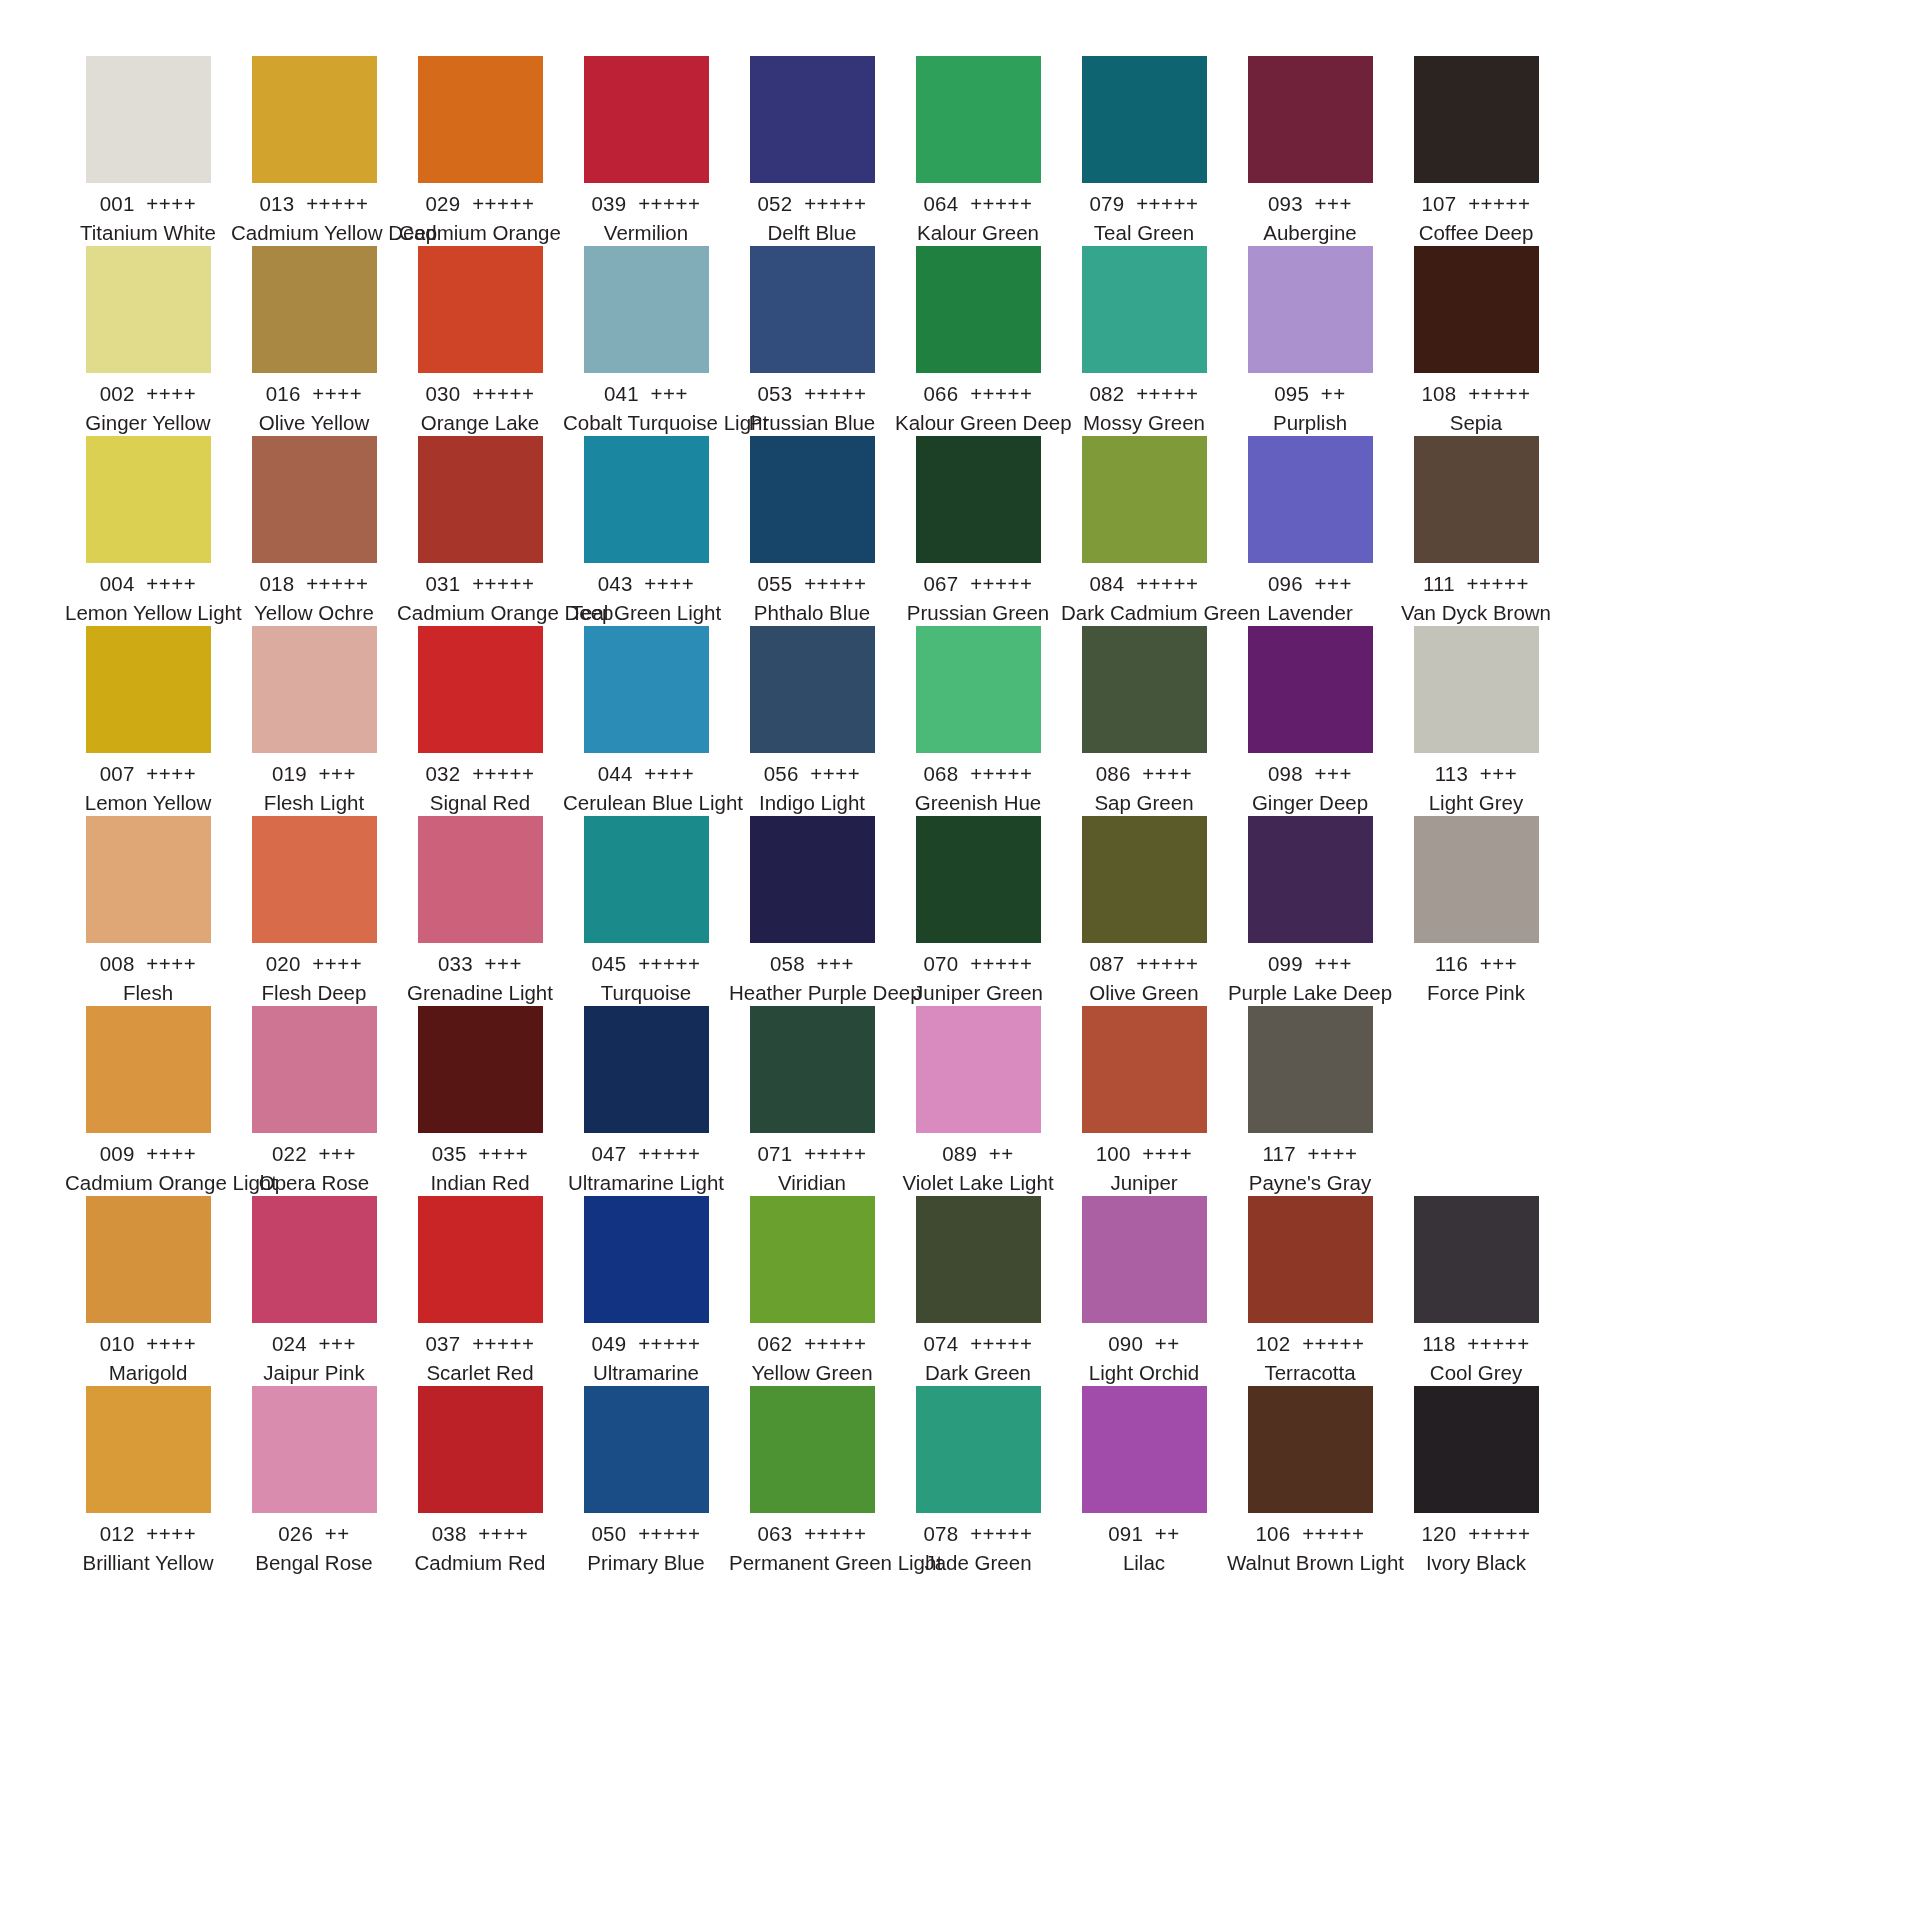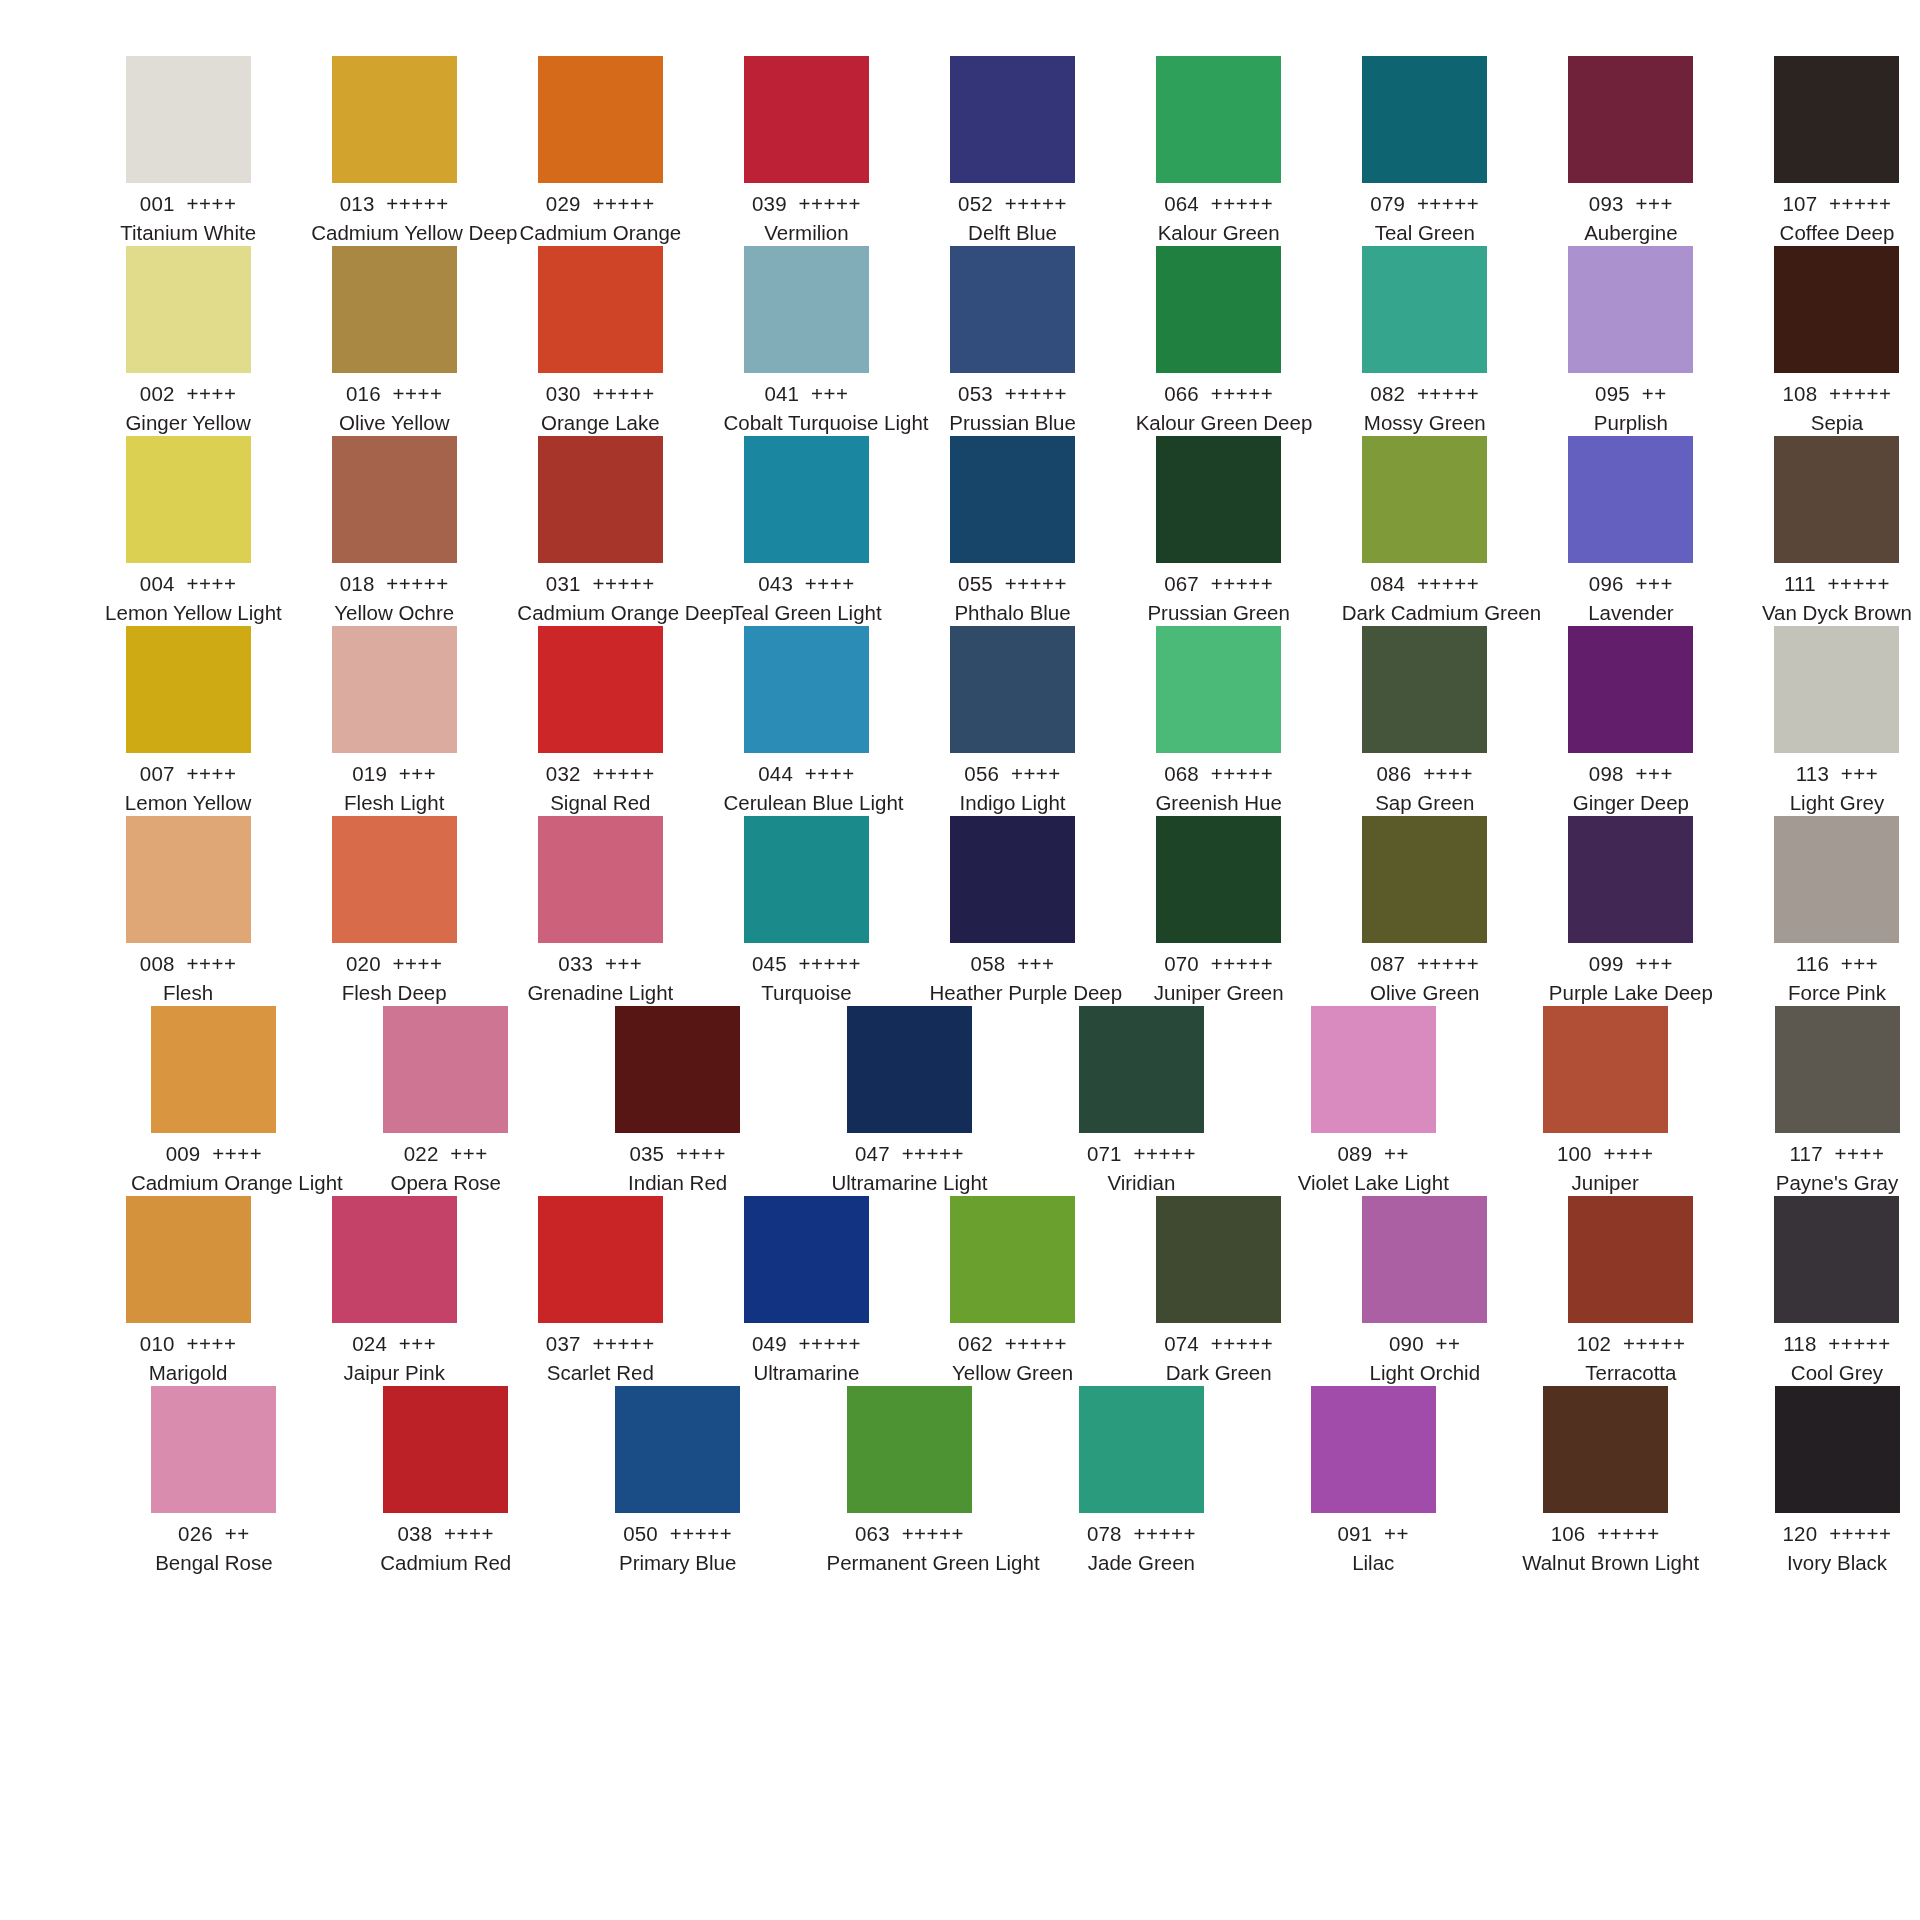--- a/index.html
+++ b/index.html
@@ -21,21 +21,20 @@
     box-sizing: border-box;
     padding: 56px 0 0 0;
     display: flex;
     flex-direction: column;
   }
   .grid-row {
     display: flex;
     flex-direction: row;
     height: 190px;
     flex: 0 0 190px;
-    justify-content: space-between;
   }
   .swatch-cell {
     width: 166px;
     flex: 0 0 166px;
     display: flex;
     flex-direction: column;
     align-items: center;
     position: relative;
   }
   .row-lead {
@@ -525,20 +524,27 @@
         <div class="swatch-chip" style="background: rgb(55, 51, 56);"></div>
         <div class="swatch-meta">
           <span class="swatch-code">118&nbsp;&nbsp;<span class="lf">+++++</span></span>
           <span class="swatch-name">Cool Grey</span>
         </div>
       </div>
     </div>
     <div class="grid-row">
       <div class="row-lead"></div>
       <div class="swatch-cell">
+        <div class="swatch-chip" style="background: rgb(216, 155, 56);"></div>
+        <div class="swatch-meta">
+          <span class="swatch-code">012&nbsp;&nbsp;<span class="lf">++++</span></span>
+          <span class="swatch-name">Brilliant Yellow</span>
+        </div>
+      </div>
+      <div class="swatch-cell">
         <div class="swatch-chip" style="background: rgb(217, 140, 174);"></div>
         <div class="swatch-meta">
           <span class="swatch-code">026&nbsp;&nbsp;<span class="lf">++</span></span>
           <span class="swatch-name">Bengal Rose</span>
         </div>
       </div>
       <div class="swatch-cell">
         <div class="swatch-chip" style="background: rgb(188, 33, 40);"></div>
         <div class="swatch-meta">
           <span class="swatch-code">038&nbsp;&nbsp;<span class="lf">++++</span></span>

